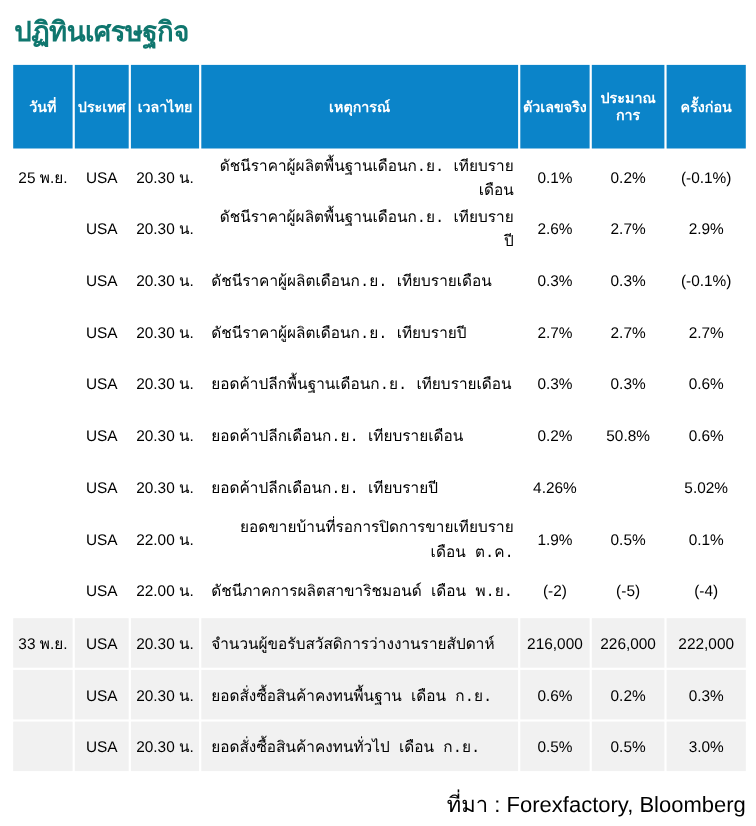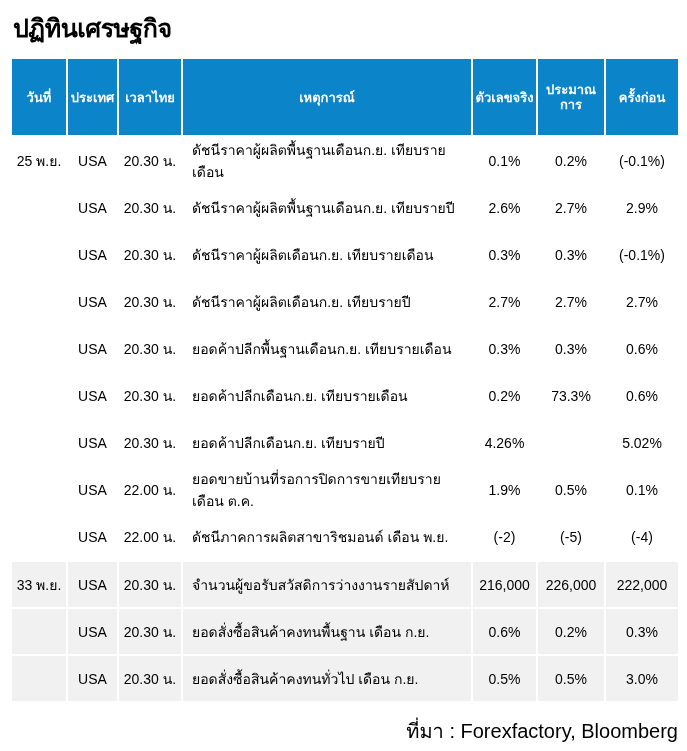--- a/index.html
+++ b/index.html
@@ -15,23 +15,22 @@
     background:#ffffff;
     font-family:"Liberation Sans", sans-serif;
     color:var(--body-text);
     overflow:hidden;
   }
   .page-title{
     margin:14px 0 0 13px;
     font-size:25px;
     line-height:30px;
     font-weight:bold;
-    color:#000000;
+    color:#0f766e;
     letter-spacing:-0.5px;
-    font-family:Liberation Serif, serif;
   }
   .calendar-table{
     margin:15px 0 0 12px;
     width:666px;
   }
   .row{
     display:grid;
     grid-template-columns:54px 49px 62px 288px 63px 66px 72px;
     column-gap:2px;
   }
@@ -50,23 +49,24 @@
     height:76px;
     line-height:15px;
   }
   .row.body .cell{
     height:47px;
     font-size:14px;
     background:#ffffff;
   }
   .row.body .cell.event{
     justify-content:flex-start;
-    text-align:left;
+    text-align:right;
     padding-left:9px;
     padding-right:4px;
+    font-family:Liberation Mono, monospace;
   }
   .row.body.shaded{margin-top:2px;}
   .row.body.shaded .cell{
     background:var(--shaded-bg);
     height:45px;
   }
   .source-note{
     width:666px;
     margin:14px 0 0 12px;
     text-align:right;
@@ -134,21 +134,21 @@
     <div class="cell num">0.3%</div>
     <div class="cell num">0.3%</div>
     <div class="cell num">0.6%</div>
   </div>
       <div class="row body">
     <div class="cell date"></div>
     <div class="cell country">USA</div>
     <div class="cell time">20.30 น.</div>
     <div class="cell event">ยอดค้าปลีกเดือนก.ย. เทียบรายเดือน</div>
     <div class="cell num">0.2%</div>
-    <div class="cell num">73.3%</div>
+    <div class="cell num">50.8%</div>
     <div class="cell num">0.6%</div>
   </div>
       <div class="row body">
     <div class="cell date"></div>
     <div class="cell country">USA</div>
     <div class="cell time">20.30 น.</div>
     <div class="cell event">ยอดค้าปลีกเดือนก.ย. เทียบรายปี</div>
     <div class="cell num">4.26%</div>
     <div class="cell num"></div>
     <div class="cell num">5.02%</div>

